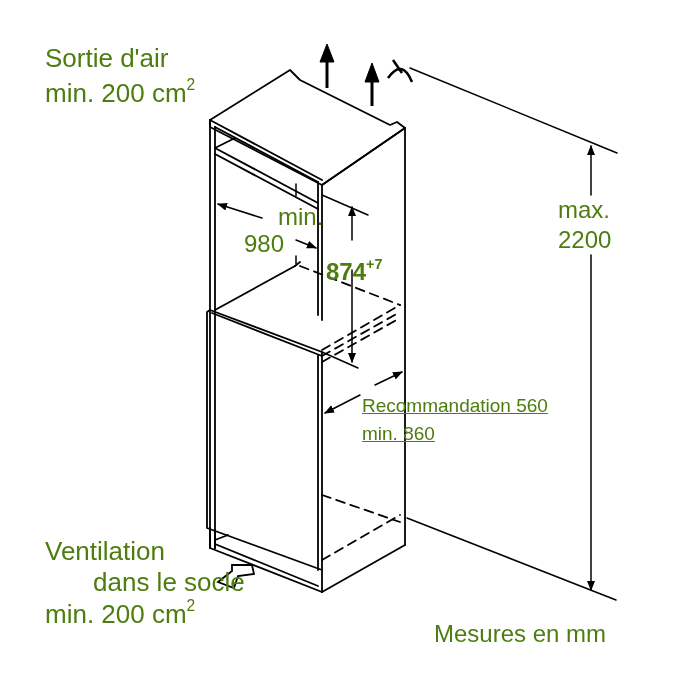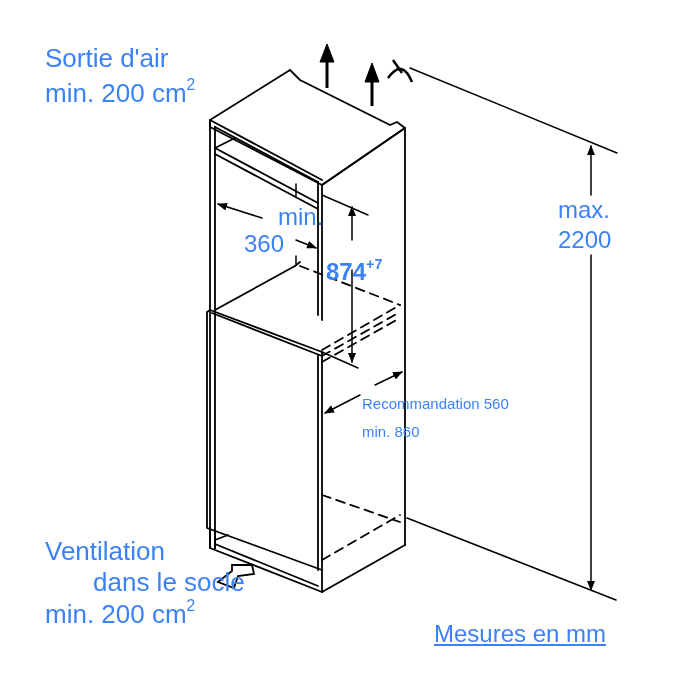--- a/index.html
+++ b/index.html
@@ -1,22 +1,22 @@
 <!DOCTYPE html>
 <html><head>
   <meta charset="utf-8">
   <style>
     html, body { margin: 0; padding: 0; background: #ffffff; }
     body { width: 700px; height: 700px; position: relative; overflow: hidden;
            font-family: "Liberation Sans", sans-serif; color: #000; }
     svg.diagram { position: absolute; left: 0; top: 0; width: 700px; height: 700px; }
-    .lbl { position: absolute; font-family: "Liberation Sans", sans-serif; color: #3b82f6; white-space: nowrap; line-height: 1; }
+    .lbl { position: absolute; font-family: "Liberation Sans", sans-serif; color: #4d7c0f; white-space: nowrap; line-height: 1; }
     .big { font-size: 26px; }
     .mid { font-size: 24px; }
-    .small { font-size: 15px; }
+    .small { font-size: 19px; text-decoration: underline; }
     sup { font-size: 60%; vertical-align: 0; position: relative; top: -0.75em; }
   </style>
 </head>
 <body>
 
 <svg class="diagram" viewBox="0 0 700 700" xmlns="http://www.w3.org/2000/svg">
   <defs>
     <marker id="ah" markerWidth="10" markerHeight="10" refX="9" refY="5" orient="auto" markerUnits="userSpaceOnUse">
       <path d="M0,1 L10,5 L0,9 Z" fill="#000"></path>
     </marker>
@@ -105,27 +105,27 @@
 
   <g fill="#fff" stroke="#000" stroke-width="1.8">
     <path d="M218,582 L232,571 L232,565 L252,565 L254,574 L238,576 L234,588 L218,582 Z"></path>
   </g>
 </svg>
 
 <div class="lbl big" style="left:45px;top:45px;">Sortie d'air</div>
 <div class="lbl big" style="left:45px;top:80px;"><span>min. 200 cm</span><sup>2</sup></div>
 
 <div class="lbl mid" style="left:246px;top:205px;margin-left:32px;">min.</div>
-<div class="lbl mid" style="left:244px;top:232px;">360</div>
+<div class="lbl mid" style="left:244px;top:232px;">980</div>
 
 <div class="lbl mid" style="left:326px;top:260px;font-weight:bold;"><span>874</span><sup>+7</sup></div>
 
 <div class="lbl mid" style="left:558px;top:198px;">max.</div>
 <div class="lbl mid" style="left:558px;top:228px;">2200</div>
 
 <div class="lbl small" style="left:362px;top:396px;">Recommandation 560</div>
 <div class="lbl small" style="left:362px;top:424px;">min. 860</div>
 
 <div class="lbl big" style="left:45px;top:538px;">Ventilation</div>
 <div class="lbl big" style="left:45px;top:569px;margin-left:48px;">dans le socle</div>
 <div class="lbl big" style="left:45px;top:601px;"><span>min. 200 cm</span><sup>2</sup></div>
 
-<div class="lbl mid" style="left:434px;top:622px;text-decoration:underline;">Mesures en mm</div>
+<div class="lbl mid" style="left:434px;top:622px;">Mesures en mm</div>
 
 </body></html>

